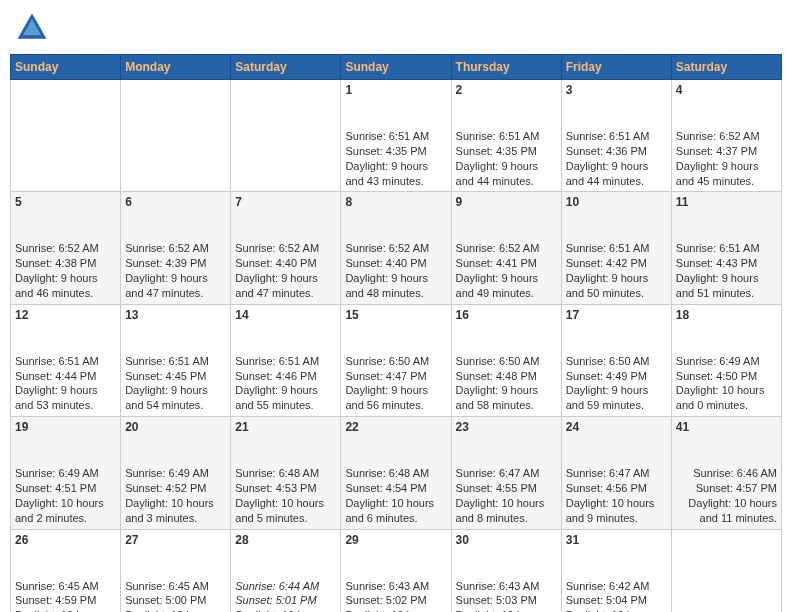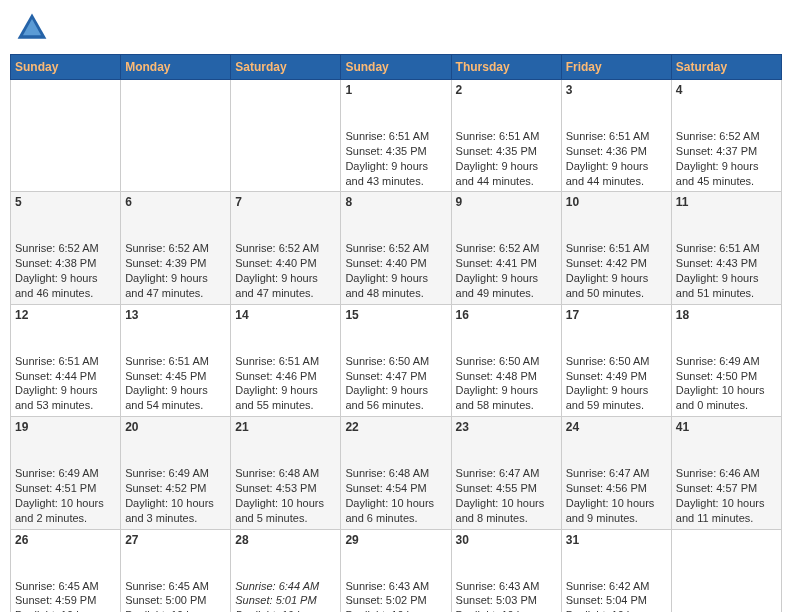--- a/index.html
+++ b/index.html
@@ -309,21 +309,21 @@
           </td>
           <td>
             <span class="day-num">24</span>
             <div class="day-info" style="white-space: pre-line;">Sunrise: 6:47 AM
 Sunset: 4:56 PM
 Daylight: 10 hours
 and 9 minutes.</div>
           </td>
           <td>
             <span class="day-num">41</span>
-            <div class="day-info" style="white-space: pre-line;">Sunrise: 6:46 AM
+            <div class="day-info" style="white-space: pre-line; text-align: right;">Sunrise: 6:46 AM
 Sunset: 4:57 PM
 Daylight: 10 hours
 and 11 minutes.</div>
           </td>
         </tr>
         <tr>
           <td>
             <span class="day-num">26</span>
             <div class="day-info" style="white-space: pre-line;">Sunrise: 6:45 AM
 Sunset: 4:59 PM

